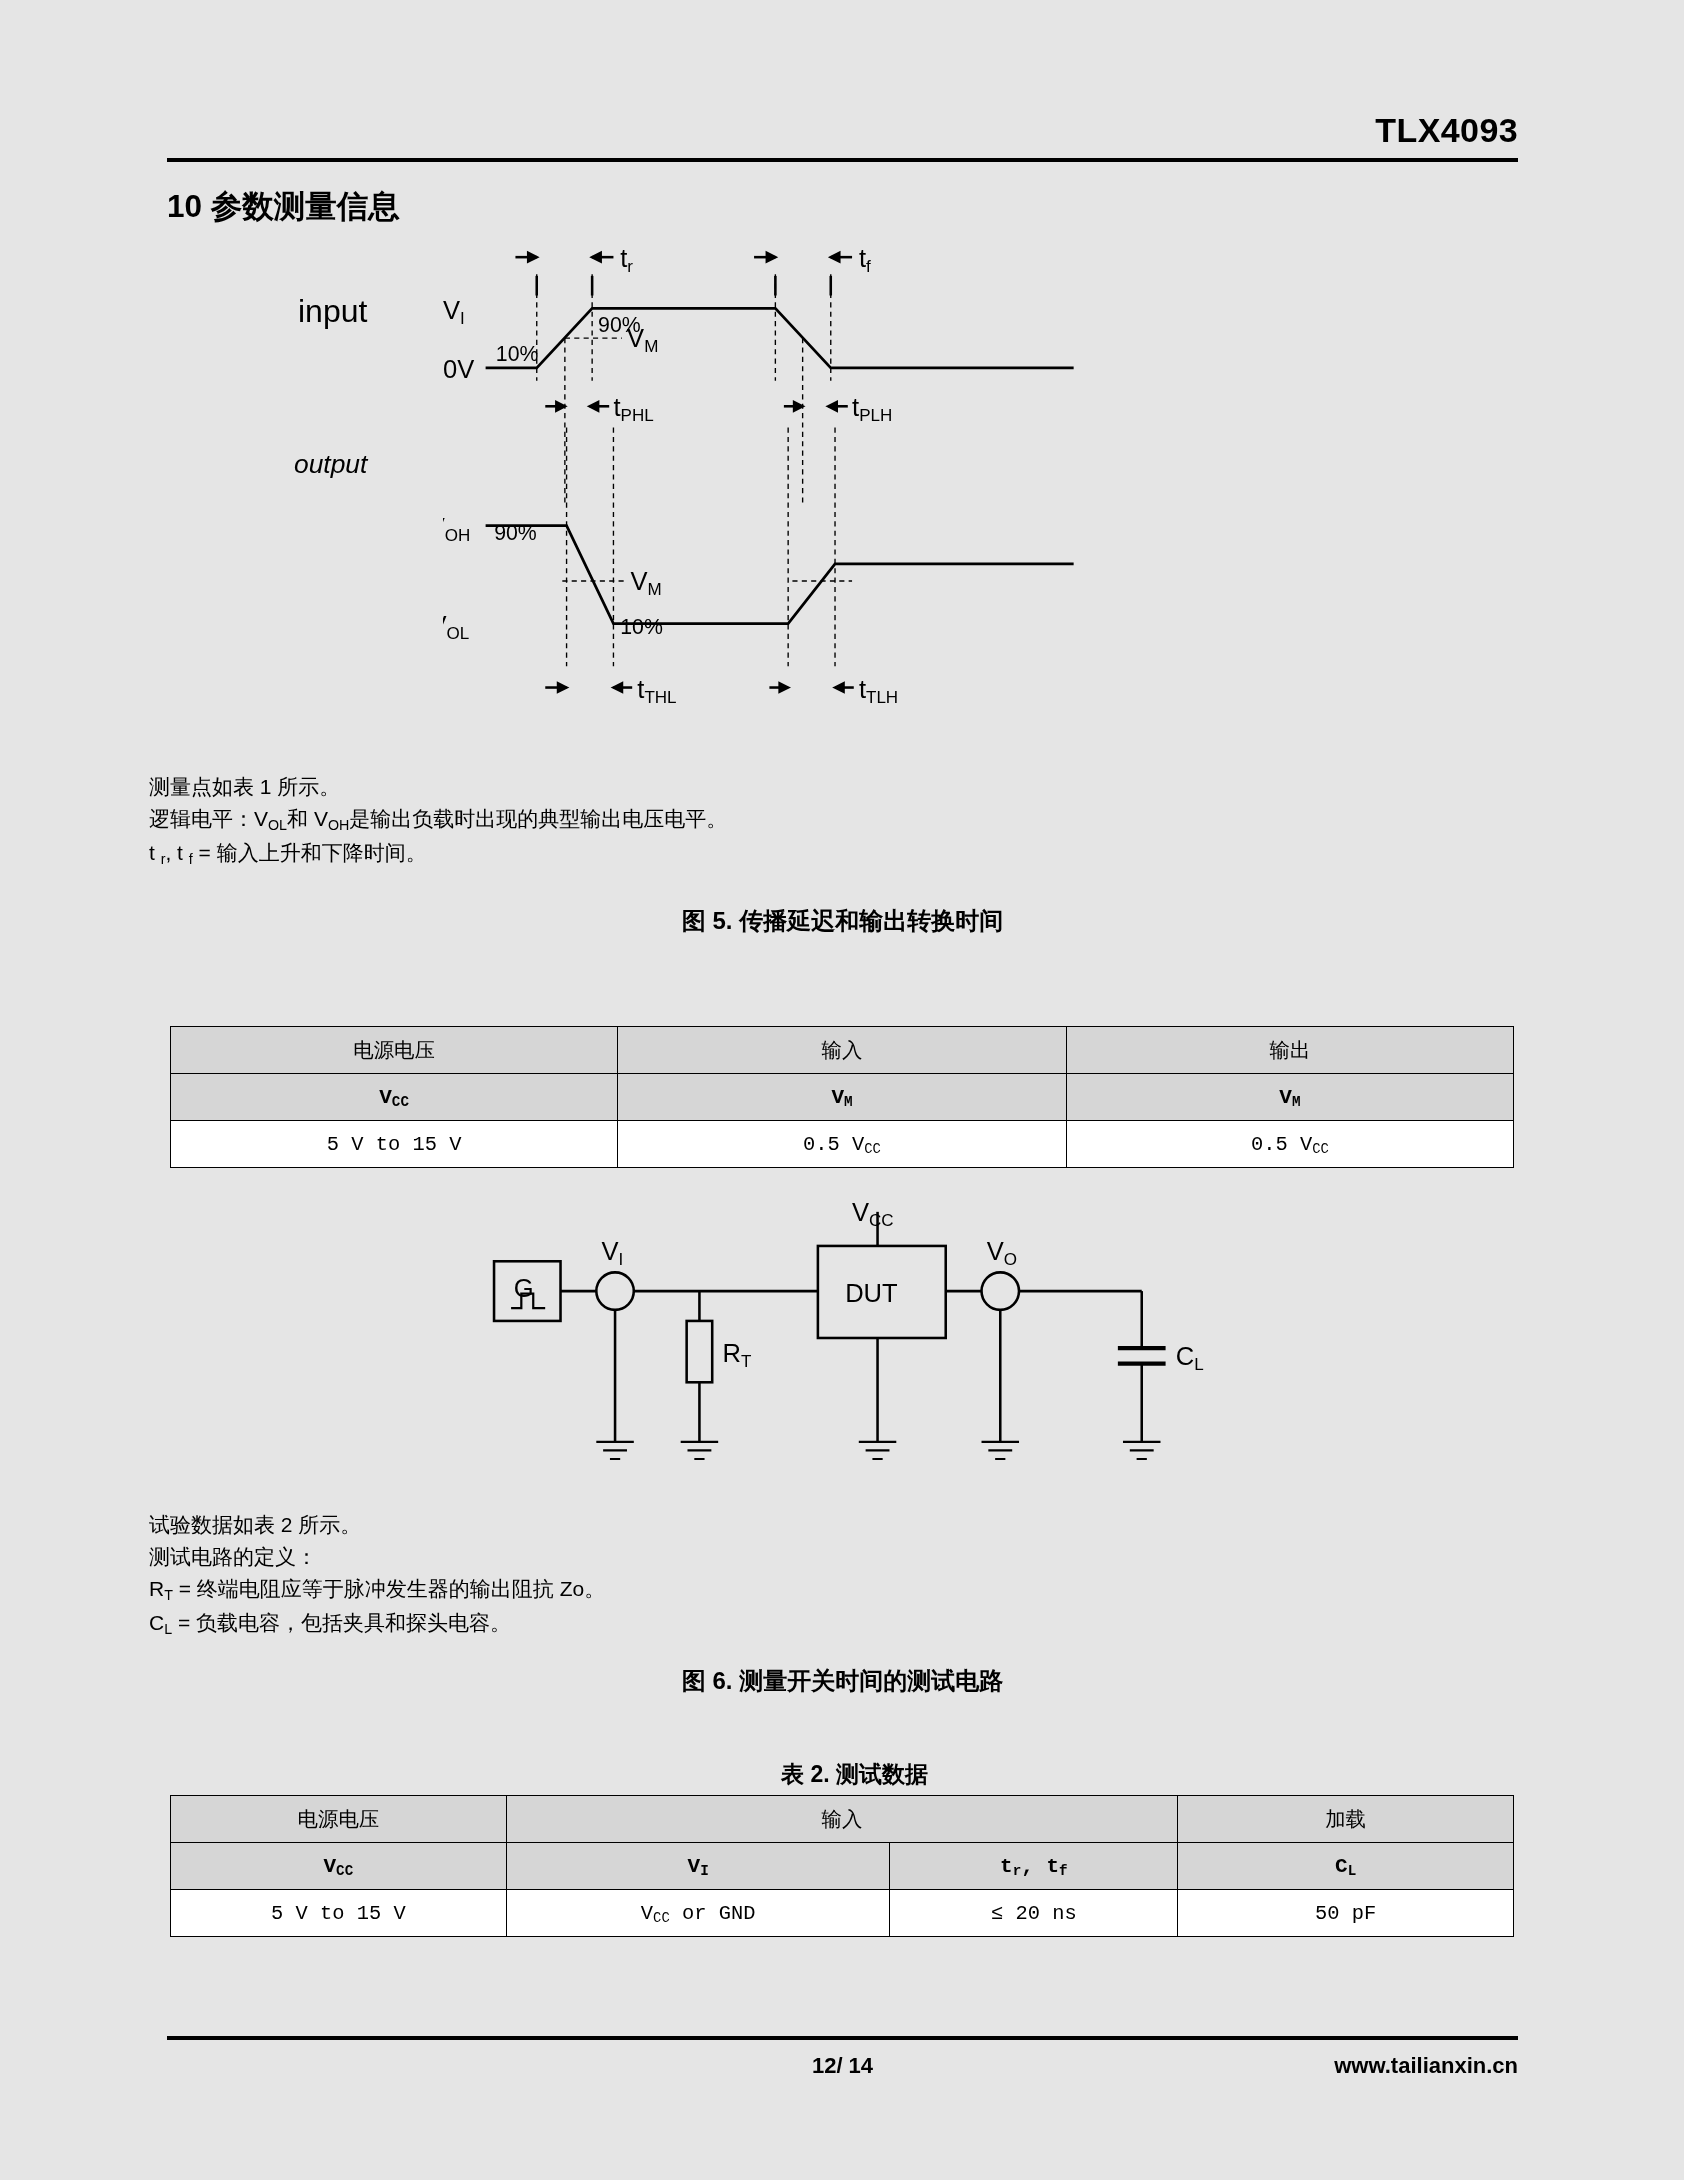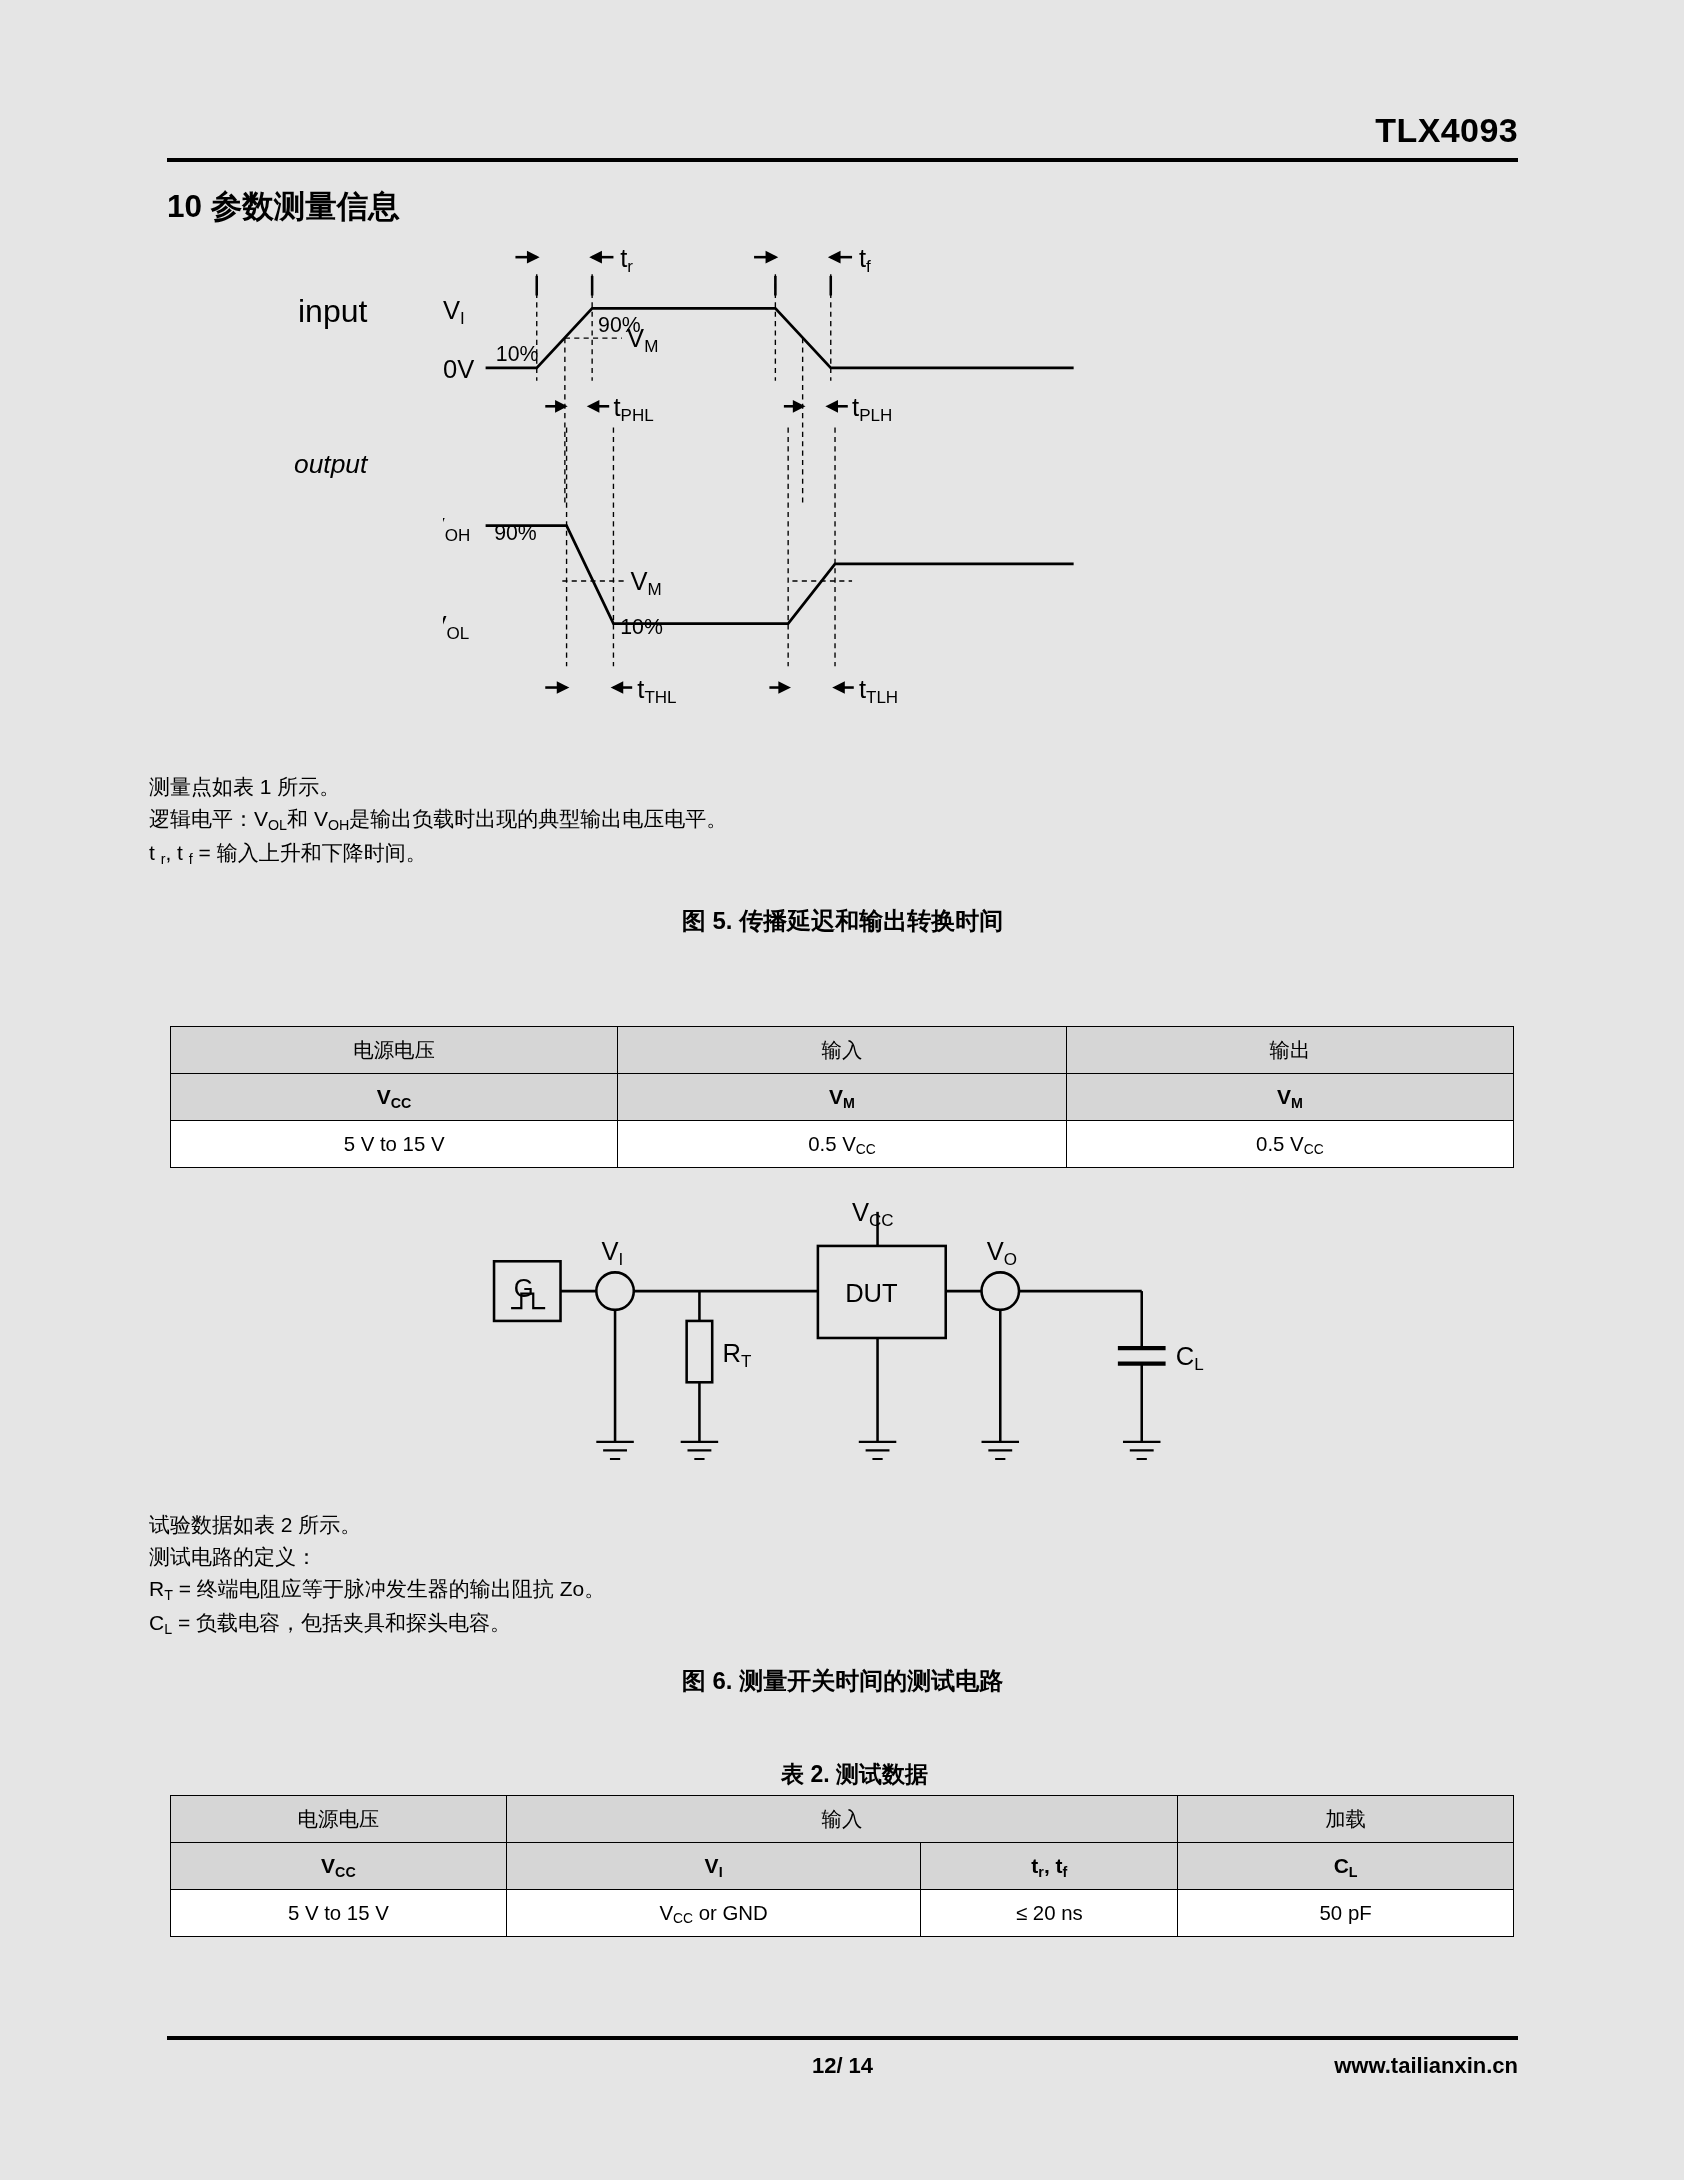--- a/index.html
+++ b/index.html
@@ -105,20 +105,21 @@
     border-collapse: collapse;
     font-size: 20.4px;
     background: #fff;
   }
   table.doc-table td {
     border: 1.7px solid #000;
     text-align: center;
     vertical-align: middle;
     padding: 0;
     height: 46px;
+    font-family: Liberation Mono, monospace;
   }
   td.hdr {
     background: #d6d6d6;
   }
   td.hdr-b {
     background: #d6d6d6;
     font-weight: bold;
     font-size: 21px;
   }
   #table1 { left: 170px; top: 1026px; width: 1344px; }

